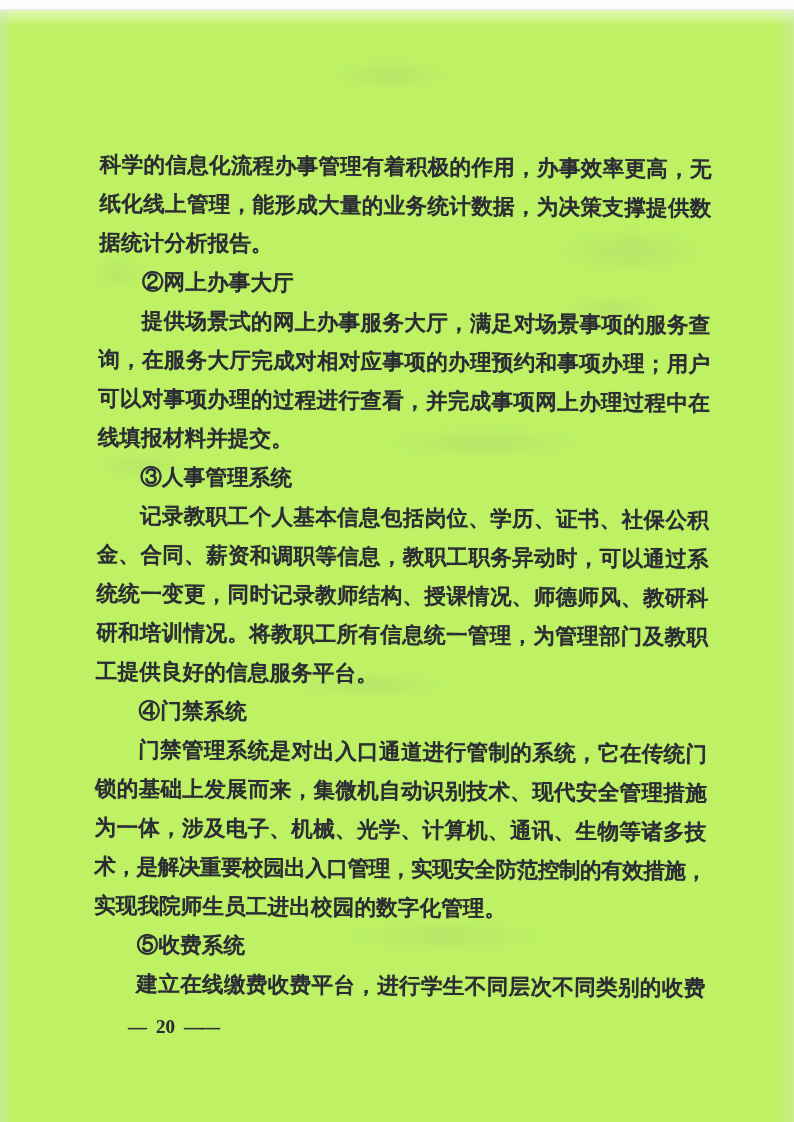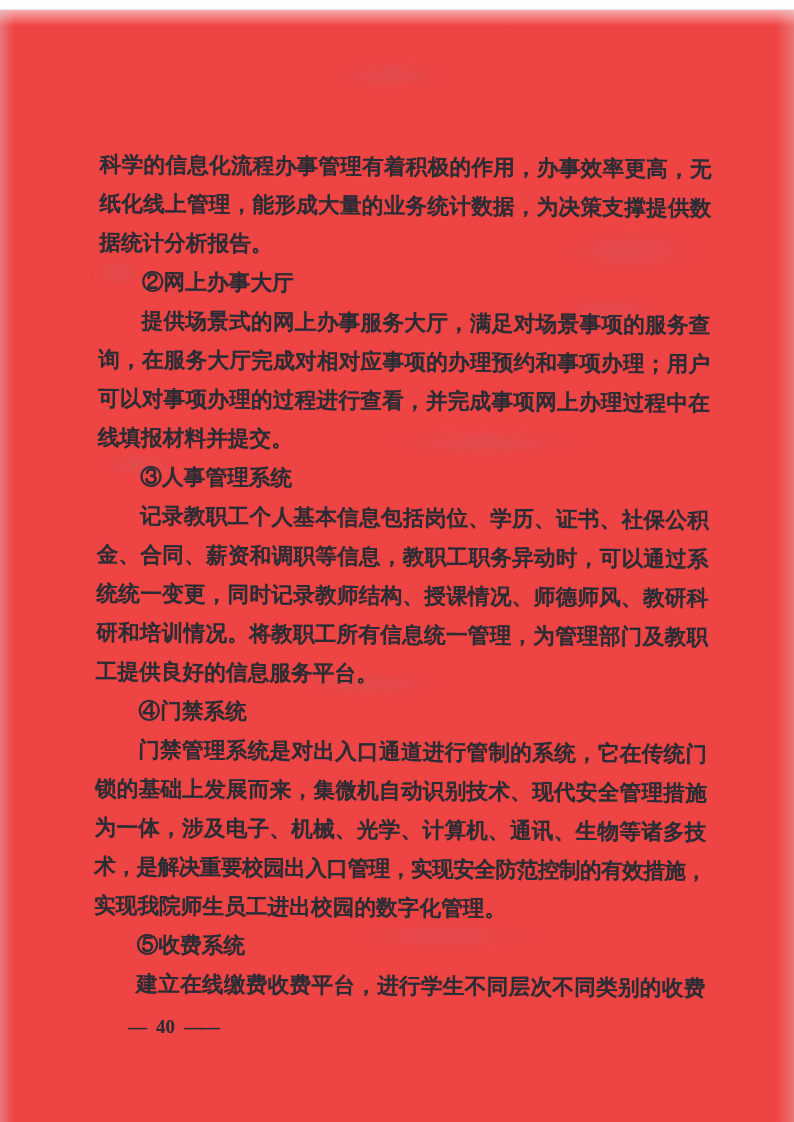--- a/index.html
+++ b/index.html
@@ -5,21 +5,21 @@
   html, body {
     margin: 0;
     padding: 0;
     background: #e9eaee;
     font-family: "Liberation Serif", "DejaVu Serif", serif;
   }
   .page {
     position: relative;
     width: 794px;
     height: 1122px;
-    background: #ef4444;
+    background: #bef264;
     overflow: hidden;
   }
   
   .page::before {
     content: "";
     position: absolute;
     inset: 0;
     background:
       linear-gradient(90deg, rgba(214,216,226,0.35) 0, rgba(214,216,226,0) 14px),
       linear-gradient(270deg, rgba(224,226,234,0.30) 0, rgba(224,226,234,0) 18px),
@@ -115,16 +115,16 @@
     <div class="line just">锁的基础上发展而来，集微机自动识别技术、现代安全管理措施</div>
     <div class="line just">为一体，涉及电子、机械、光学、计算机、通讯、生物等诸多技</div>
     <div class="line just tight">术，是解决重要校园出入口管理，实现安全防范控制的有效措施，</div>
     <div class="line">实现我院师生员工进出校园的数字化管理。</div>
     <div class="line indent">⑤收费系统</div>
     <div class="line just indent">建立在线缴费收费平台，进行学生不同层次不同类别的收费</div>
   </div>
 
   <div class="footer">
     <span class="dash-left">—</span>
-    <span class="page-num">40</span>
+    <span class="page-num">20</span>
     <span class="dash-right">——</span>
   </div>
 </div>
 
 </body></html>

